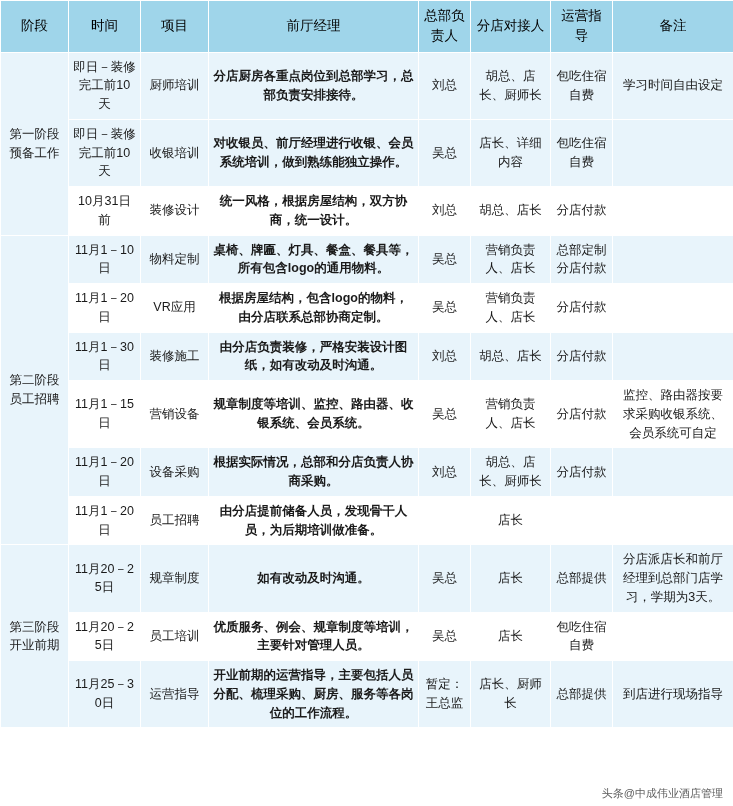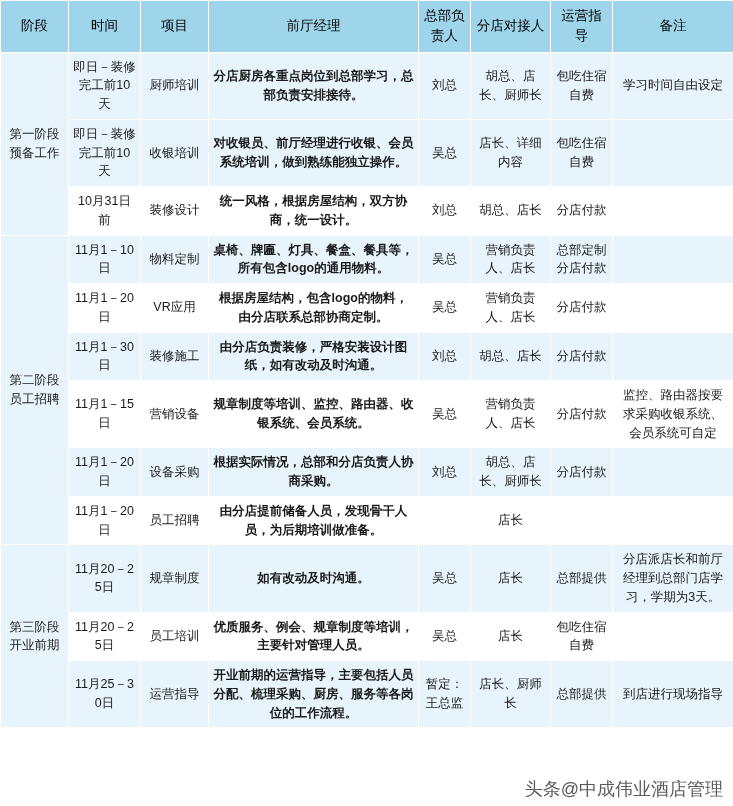--- a/index.html
+++ b/index.html
@@ -58,21 +58,21 @@
   tr.plain td { background: #ffffff; }
   td.detail { text-align: left; padding-left: 8px; padding-right: 8px; font-weight: bold; }
   td.empty { background: #ffffff; }
 
   tr.tint td.empty { background: #e8f4fb; }
 
   .watermark {
     position: absolute;
     right: 6px;
     bottom: 4px;
-    font-size: 18px;
+    font-size: 11px;
     color: #5b5b5b;
     background: rgba(255,255,255,0.75);
     padding: 1px 4px;
     white-space: nowrap;
     font-family: "Liberation Sans", "DejaVu Sans", sans-serif;
   }
 </style>
 </head>
 <body>
 

